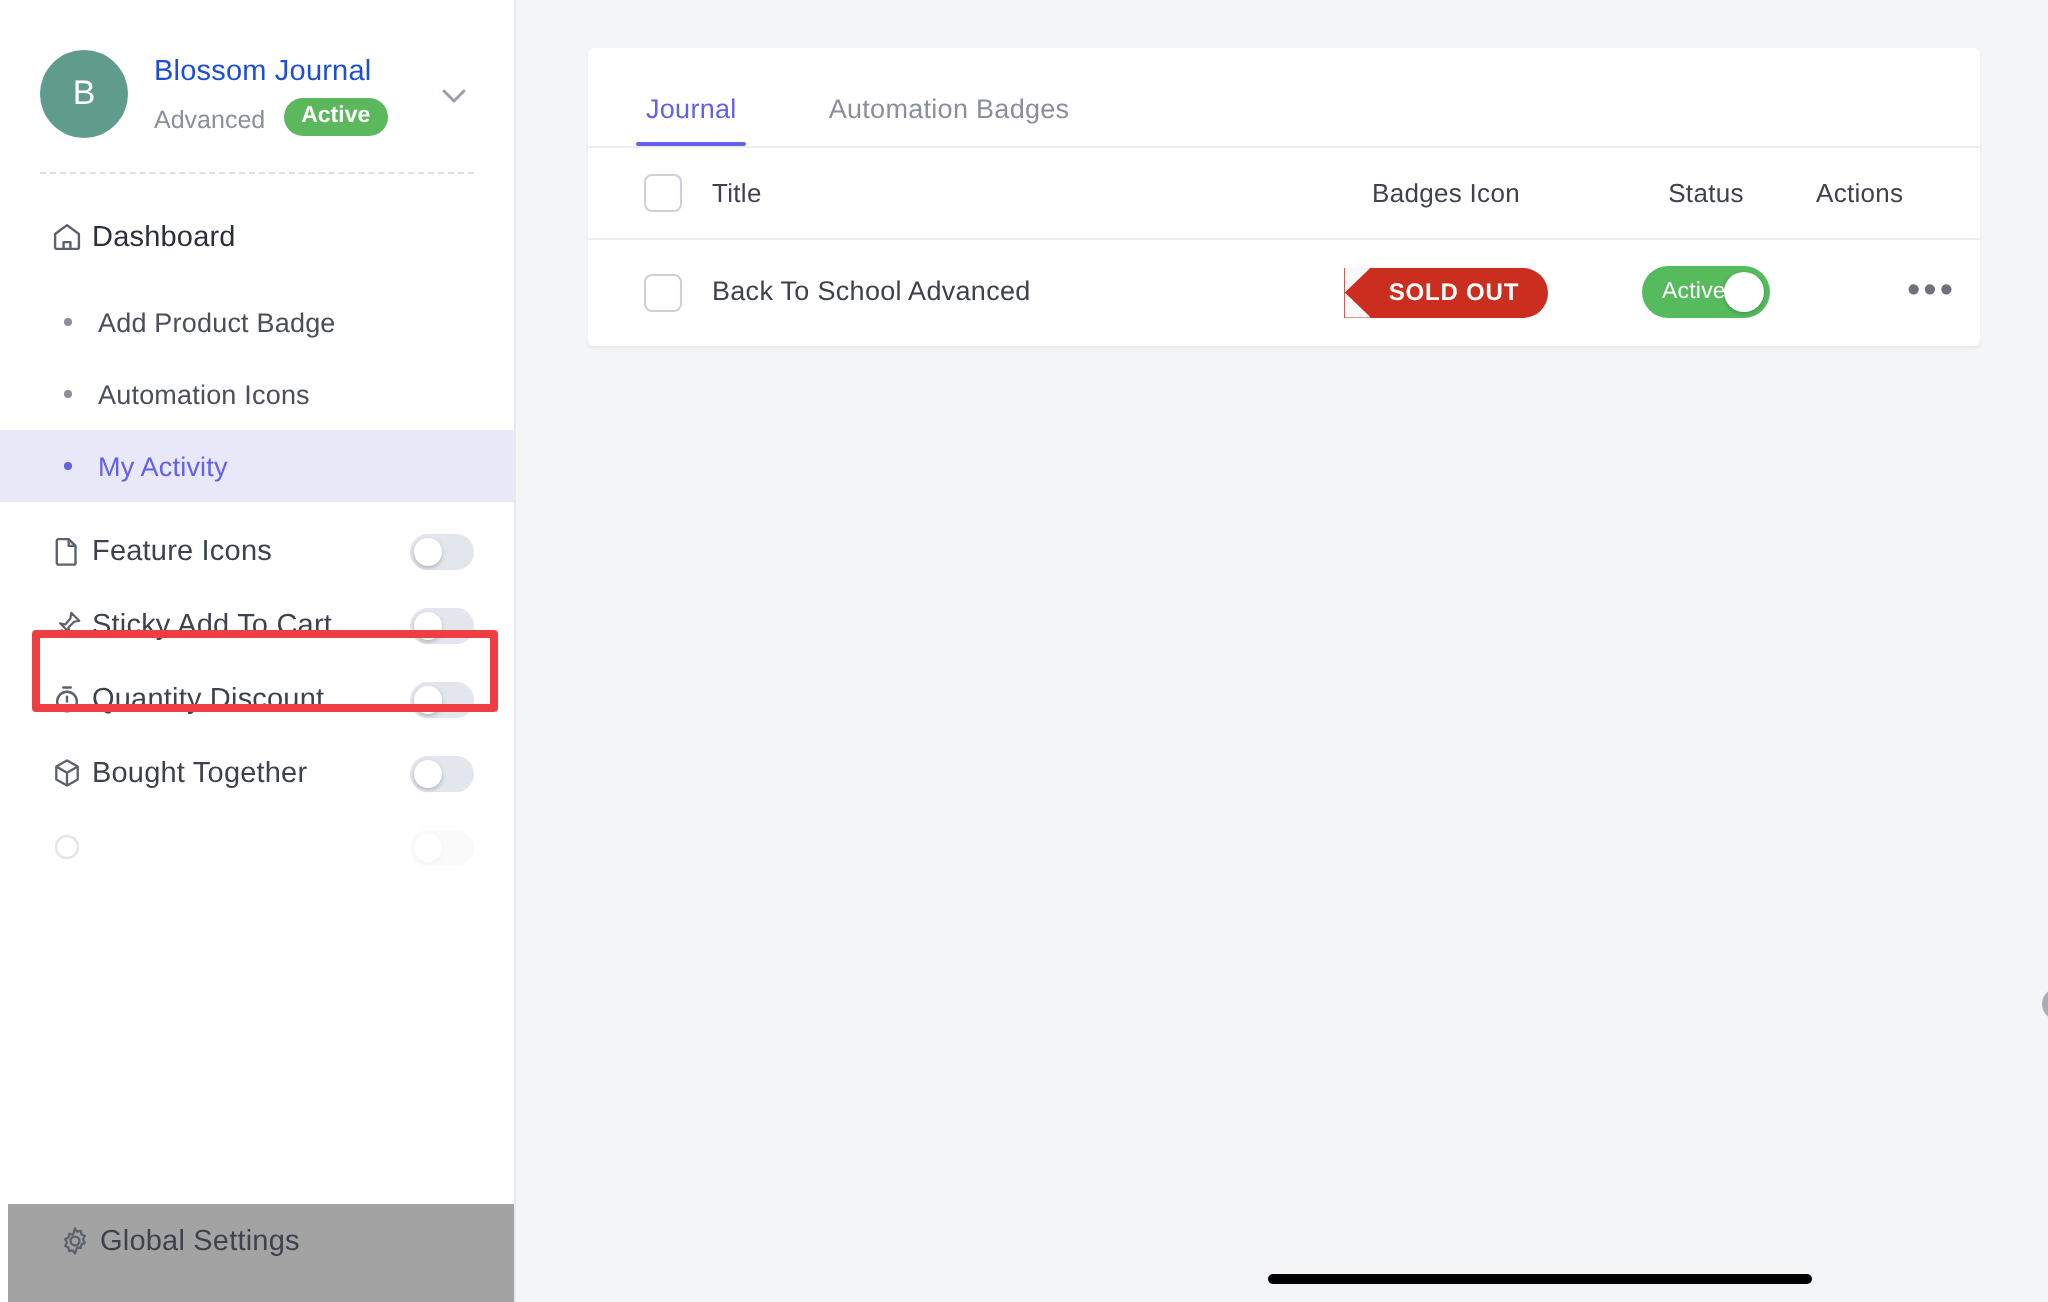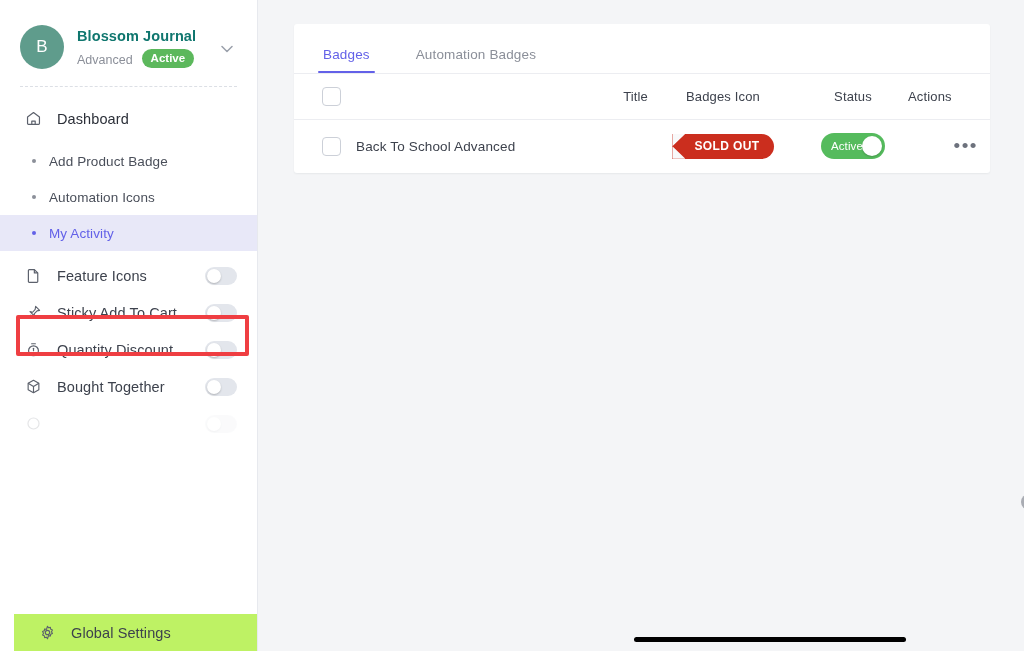--- a/index.html
+++ b/index.html
@@ -28,21 +28,21 @@
   .store-avatar {
     width: 44px; height: 44px; border-radius: 50%;
     background: #5f9c8c;
     color: #ffffff;
     display: flex; align-items: center; justify-content: center;
     font-size: 17px; font-weight: 400;
     flex: 0 0 44px;
   }
   .store-meta { margin-left: 13px; flex: 1 1 auto; min-width: 0; }
   .store-name {
-    font-size: 14.5px; font-weight: 700; color: #0f766e;
+    font-size: 14.5px; font-weight: 400; color: #1d4ed8;
     letter-spacing: .1px; line-height: 18px;
     white-space: nowrap;
   }
   .store-sub { display: flex; align-items: flex-end; margin-top: 4px; }
   .store-plan { font-size: 12.5px; color: #8b8f99; line-height: 16px; }
   .plan-badge {
     margin-left: 9px;
     background: #5cb85c; color: #fff;
     font-size: 11.5px; font-weight: 700;
     padding: 2px 9px 3px; border-radius: 10px;
@@ -66,21 +66,21 @@
     cursor: pointer;
     position: relative;
   }
   .nav-icon {
     width: 21px; height: 21px; flex: 0 0 21px;
     display: flex; align-items: center; justify-content: center;
     color: #5c616c;
   }
   .nav-icon svg { display: block; }
   .nav-label {
-    margin-left: 13px;
+    margin-left: 2px;
     font-size: 14.5px; color: #3d424d;
     letter-spacing: .1px; white-space: nowrap;
     flex: 1 1 auto;
   }
   .nav-row.dashboard { margin-bottom: 6px; }
   .nav-row.dashboard .nav-label { color: #2b2f38; }
 
   .section-title {
     font-size: 11.5px; color: #9aa0ab;
     letter-spacing: .9px;
@@ -133,22 +133,23 @@
     border: 4px solid #ef3e42;
     border-radius: 2px;
     pointer-events: none;
     z-index: 5;
   }
 
   .faded-row { opacity: .16; }
 
   .sidebar-bottom {
     position: absolute;
-    left: 14px; bottom: 0; width: 258px;
-    background: #bef264;
+    left: 4px; bottom: 0; width: 258px;
+    background: #a3a3a3;
+    padding-bottom: 12px;
   }
   .fade-mask {
     position: absolute; left: 0; bottom: 46px;
     width: 258px; height: 40px;
     background: linear-gradient(to bottom, rgba(255,255,255,0), #ffffff 85%);
     pointer-events: none;
   }
 
   
   .main {
@@ -192,21 +193,21 @@
   .th-row { height: 45px; }
   .td-row { height: 54px; }
   .c-check { width: 62px; padding-left: 28px !important; }
   .c-title { width: 292px; }
   .c-icon  { width: 150px; }
   .c-status{ width: 110px; }
   .c-act   { width: 82px; }
 
   .hdr {
     font-size: 13px; color: #3d424d; font-weight: 400;
-    text-align: right; letter-spacing: .15px;
+    text-align: left; letter-spacing: .15px;
   }
   .hdr.right { text-align: left; padding-right: 8px !important; }
   .hdr.center { text-align: center; }
   .row-div td { border-top: 1px solid #ecedf1; }
 
   .cb {
     width: 19px; height: 19px;
     border: 1px solid #ccd0d8; border-radius: 4px;
     background: #fff; display: block; cursor: pointer;
   }
@@ -402,21 +403,21 @@
     </div>
 
     <div class="hl-box"></div>
   </aside>
 
   <section class="main">
 
     <div class="card">
 
       <div class="tabs">
-        <div class="tab sel">Badges</div>
+        <div class="tab sel">Journal</div>
         <div class="tab">Automation Badges</div>
       </div>
 
       <table class="bt">
         <thead>
           <tr class="th-row">
             <th class="c-check">
               <span class="cb"></span>
             </th>
             <th class="c-title hdr">Title</th>

